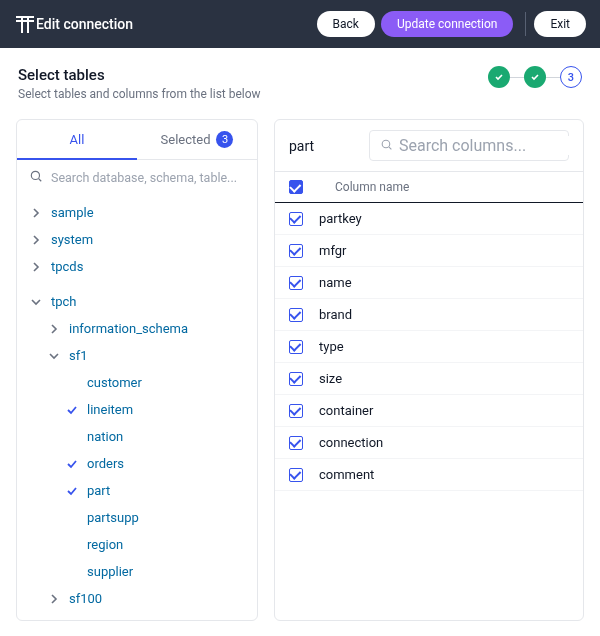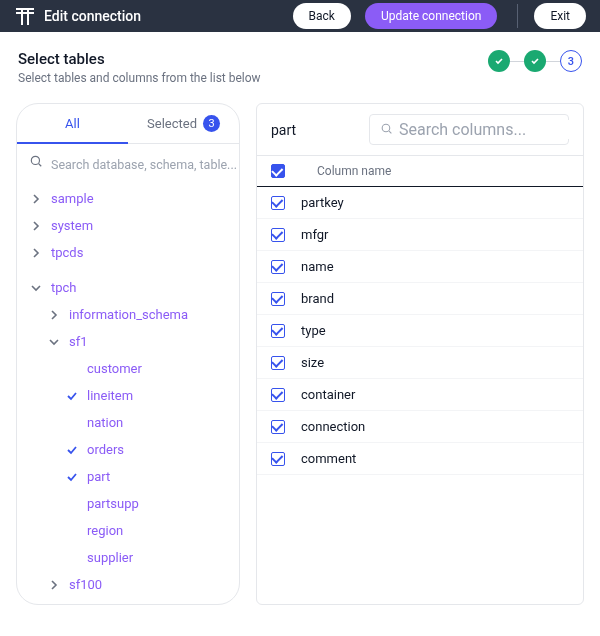--- a/index.html
+++ b/index.html
@@ -1,51 +1,51 @@
 <!DOCTYPE html>
 <html><head>
 <meta charset="utf-8">
 <style>
   * { box-sizing: border-box; margin: 0; padding: 0; font-family: -apple-system, BlinkMacSystemFont, "Segoe UI", Roboto, Helvetica, Arial, sans-serif; }
   body { width: 600px; height: 636px; overflow: hidden; background: #fff; color: #111827; }
 
-  .topbar { background:#2A3241; height:32px; display:flex; align-items:center; padding:8px 14px; gap:8px; }
+  .topbar { background:#2A3241; height:48px; display:flex; align-items:center; padding:8px 14px; gap:0; }
   .topbar .logo { width:22px; height:22px; display:flex; align-items:center; justify-content:center; }
   .topbar .title { color:#fff; font-size:14px; font-weight:500; flex:1; }
   .topbar .btn { font-size:12px; border-radius:18px; padding:6px 16px; cursor:pointer; border:none; }
   .topbar .btn-light { background:#fff; color:#111827; }
   .topbar .btn-primary { background:#8b5cf6; color:#fff; margin-left:6px; }
   .topbar .divider { width:1px; height:24px; background:#586173; margin:0 8px 0 12px; }
 
   .subhead { display:flex; align-items:flex-start; padding:18px 18px 8px 18px; }
   .subhead .titles h2 { font-size:15px; font-weight:500; color:#111827; }
   .subhead .titles p { font-size:12px; color:#6B7280; margin-top:3px; }
   .subhead .spacer { flex:1; }
   .stepper { display:flex; align-items:center; }
   .step { width:22px; height:22px; border-radius:50%; display:flex; align-items:center; justify-content:center; font-size:11px; }
   .step.done { background:#1AA971; color:#fff; }
   .step.current { background:#fff; border:1.5px solid #3753ED; color:#3753ED; font-weight:500; }
   .step-line { width:14px; height:1px; background:#D1D5DB; }
 
   .main { display:flex; padding:10px 16px 16px 16px; gap:16px; height:calc(636px - 48px - 60px); }
   .panel { background:#fff; border:1px solid #E5E7EB; border-radius:6px; display:flex; flex-direction:column; overflow:hidden; }
-  .panel.left { width:224px;border-radius:22px; }
+  .panel.left { width:242px; }
   .panel.right { flex:1; }
 
   .tabs { display:flex; border-bottom:1px solid #E5E7EB; }
   .tab { flex:1; text-align:center; padding:11px 0; font-size:13px; color:#6B7280; cursor:pointer; display:flex; align-items:center; justify-content:center; gap:6px; }
   .tab.active { color:#3753ED; border-bottom:2px solid #3753ED; margin-bottom:-1px; }
   .badge { background:#3753ED; color:#fff; border-radius:50%; width:17px; height:17px; font-size:11px; display:inline-flex; align-items:center; justify-content:center; }
 
   .search { display:flex; align-items:center; padding:8px 12px; }
-  .search input { border:none; outline:none; flex:1; font-size:18px; color:#737373; }
+  .search input { border:none; outline:none; flex:1; font-size:13px; color:#737373; }
   .search input::placeholder { color:#9CA3AF; font-size:12.5px; }
 
   .tree { flex:1; overflow-y:auto; padding:4px 0 8px 0; }
-  .tree-item { display:flex; align-items:center; padding:6px 12px; font-size:13px; color:#8b5cf6; cursor:pointer; gap:8px; }
+  .tree-item { display:flex; align-items:center; padding:6px 12px; font-size:13px; color:#0369a1; cursor:pointer; gap:8px; }
   .tree-item.indent1 { padding-left:30px; }
   .tree-item.indent2 { padding-left:48px; }
   .tree-item .arrow, .tree-item .check { width:14px; display:flex; align-items:center; justify-content:center; color:#6B7280; }
   .tree-item .check { color:#3753ED; }
 
   .right-head { display:flex; align-items:center; padding:10px 14px; gap:12px; }
   .right-head .tname { font-size:14px; color:#111827; }
   .right-head .searchbox { flex:1; display:flex; align-items:center; border:1px solid #E5E7EB; border-radius:4px; padding:5px 10px; margin-left:auto; max-width:200px; }
   .right-head .searchbox input { border:none; outline:none; flex:1; font-size:16px; }
   .right-head .searchbox input::placeholder { color:#9CA3AF; }

